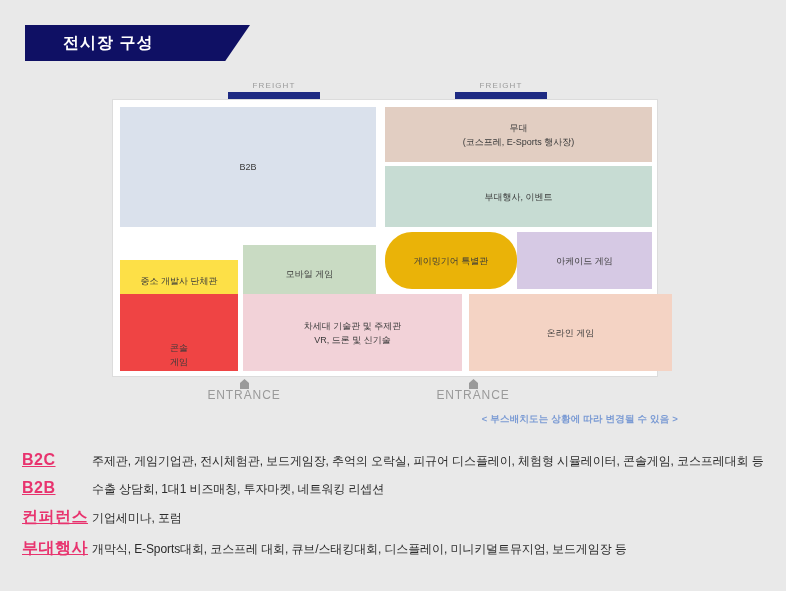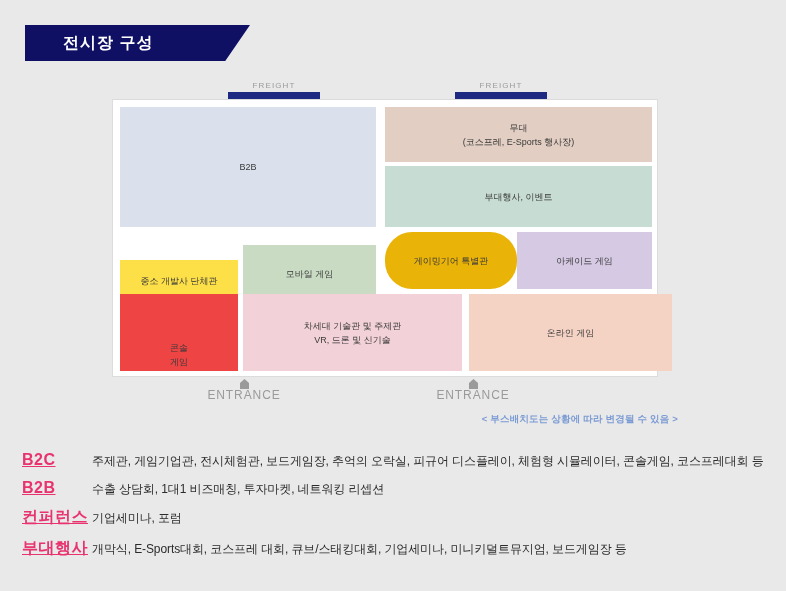--- a/index.html
+++ b/index.html
@@ -234,16 +234,16 @@
     <span class="legend-desc">수출 상담회, 1대1 비즈매칭, 투자마켓, 네트워킹 리셉션</span>
   </div>
 
   <div class="legend-row">
     <span class="legend-term">컨퍼런스</span>
     <span class="legend-desc">기업세미나, 포럼</span>
   </div>
 
   <div class="legend-row">
     <span class="legend-term">부대행사</span>
-    <span class="legend-desc">개막식, E-Sports대회, 코스프레 대회, 큐브/스태킹대회, 기업세미나, 미니키덜트뮤지엄, 보드게임장 등</span>
+    <span class="legend-desc">개막식, E-Sports대회, 코스프레 대회, 큐브/스태킹대회, 디스플레이, 미니키덜트뮤지엄, 보드게임장 등</span>
   </div>
 
 </div>
 
 </body></html>

